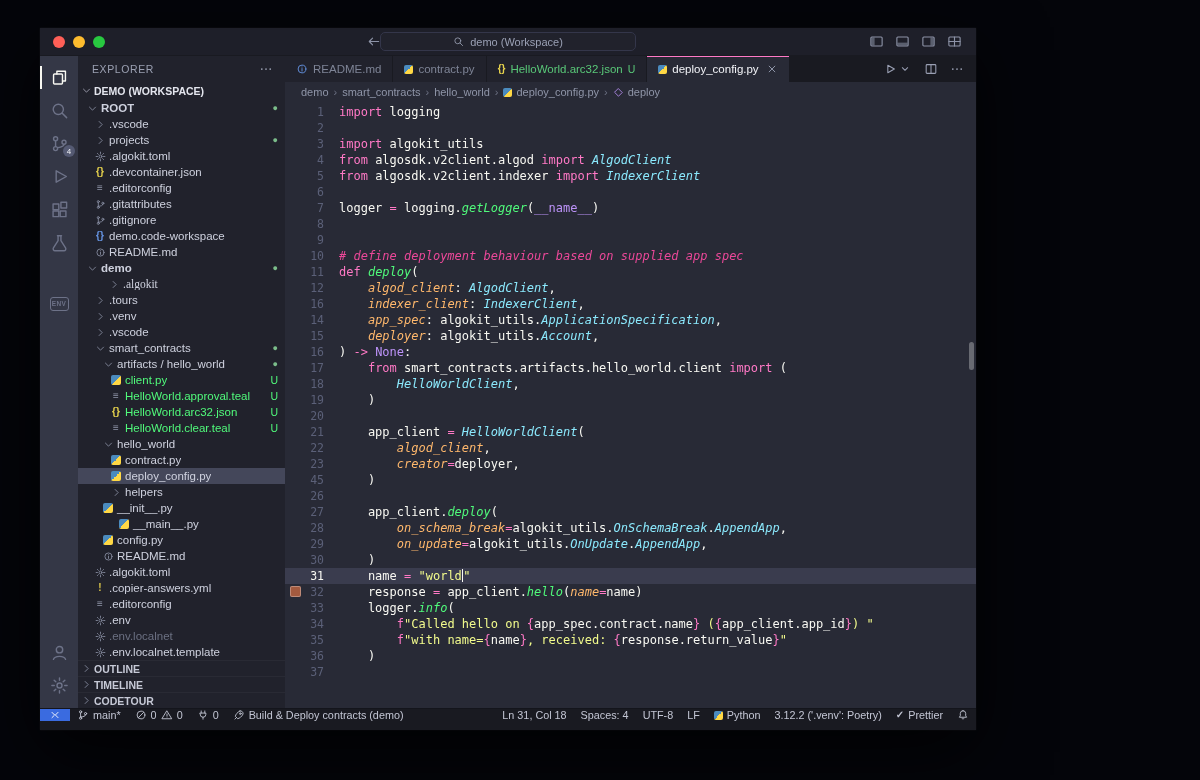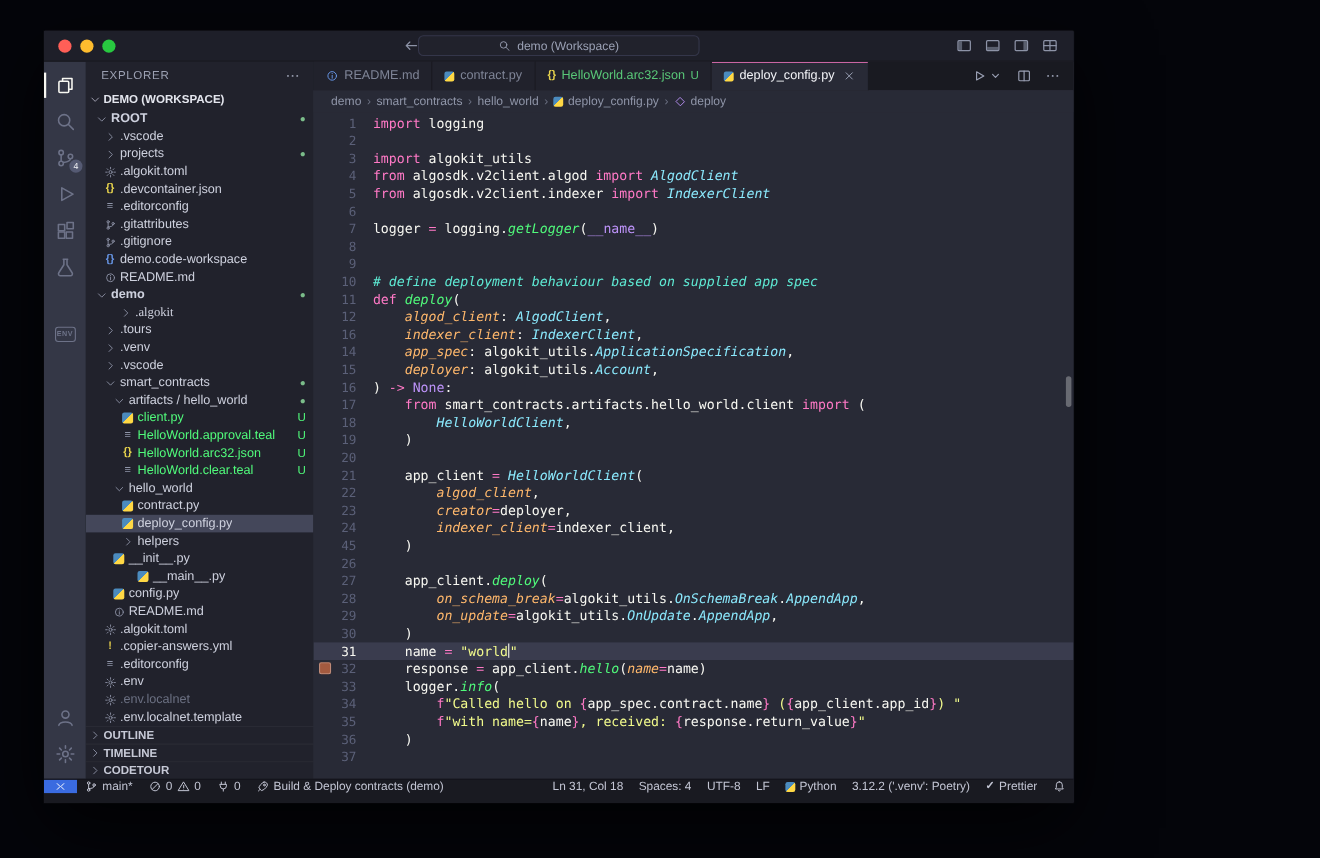--- a/index.html
+++ b/index.html
@@ -78,21 +78,21 @@
   .line.current{background:#3a3c4e}
   .gutter{flex:0 0 54px;text-align:right;padding-right:15px;color:#5b6078;position:relative;font-size:11.5px}
   .line.current .gutter{color:#f8f8f2}
   .gmark{position:absolute;left:5px;top:2px;width:11px;height:11px;border-radius:2px;background:#a35a3f;box-shadow:inset 0 0 0 1px rgba(255,255,255,.3)}
   .lcontent{white-space:pre;color:#f8f8f2}
   .tk-k{color:#ff79c6}.tk-o{color:#ff79c6}.tk-b{color:#ff79c6}
   .tk-f{color:#50fa7b;font-style:italic}
   .tk-t{color:#8be9fd;font-style:italic}
   .tk-p{color:#ffb86c;font-style:italic}
   .tk-s{color:#f1fa8c}
-  .tk-c{color:#5eead4;font-style:italic}
+  .tk-c{color:#ec4899;font-style:italic}
   .tk-d{color:#f8f8f2}.tk-u{color:#bd93f9}
   .cursor{display:inline-block;width:1.5px;height:13px;background:#f8f8f2;vertical-align:-2px;animation:blink 1.1s step-end infinite}
   @keyframes blink{0%,49%{opacity:1}50%,100%{opacity:0}}
   .vscroll{position:absolute;right:2px;top:240px;width:5px;height:28px;border-radius:3px;background:rgba(255,255,255,.3)}
   
   .statusbar{flex:0 0 22px;background:#191a21;display:flex;justify-content:space-between;align-items:stretch;color:#c3c6d4;font-size:10.8px;border-top:1px solid #14151c}
   .sbside{display:flex;align-items:flex-start}
   .sitem{display:flex;align-items:center;gap:4px;padding:0 7px;cursor:pointer;white-space:nowrap}
   .sitem .ic{width:12px;height:12px}
   .sitem .pyic{width:9px;height:9px}
@@ -515,21 +515,21 @@
               </svg>
             </span>
             <span class="tlabel">helpers</span>
           </div>
           <div class="row" style="padding-left: 22px;">
             <span class="slot">
               <span class="pyic"></span>
             </span>
             <span class="tlabel">__init__.py</span>
           </div>
-          <div class="row" style="padding-left: 12px; margin-left: 32px;">
+          <div class="row" style="padding-left: 38px;">
             <span class="slot">
               <span class="pyic"></span>
             </span>
             <span class="tlabel">__main__.py</span>
           </div>
           <div class="row" style="padding-left: 22px;">
             <span class="slot">
               <span class="pyic"></span>
             </span>
             <span class="tlabel">config.py</span>
@@ -769,24 +769,20 @@
             </div>
             <div class="line">
               <div class="gutter">22</div>
               <div class="lcontent"><span class="tk-d">        </span><span class="tk-p">algod_client</span><span class="tk-d">,</span></div>
             </div>
             <div class="line">
               <div class="gutter">23</div>
               <div class="lcontent"><span class="tk-d">        </span><span class="tk-p">creator</span><span class="tk-o">=</span><span class="tk-d">deployer,</span></div>
             </div>
             <div class="line">
-              <div class="gutter">24</div>
-              <div class="lcontent"><span class="tk-d">        </span><span class="tk-p">indexer_client</span><span class="tk-o">=</span><span class="tk-d">indexer_client,</span></div>
-            </div>
-            <div class="line">
               <div class="gutter">45</div>
               <div class="lcontent"><span class="tk-d">    )</span></div>
             </div>
             <div class="line">
               <div class="gutter">26</div>
               <div class="lcontent"></div>
             </div>
             <div class="line">
               <div class="gutter">27</div>
               <div class="lcontent"><span class="tk-d">    app_client.</span><span class="tk-f">deploy</span><span class="tk-d">(</span></div>

